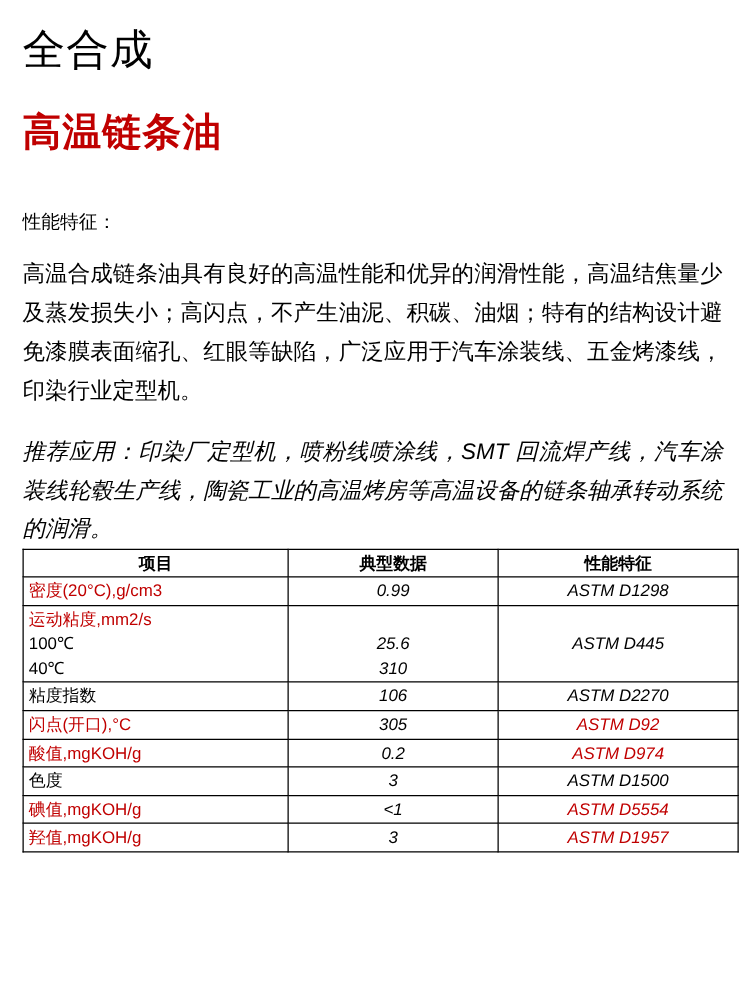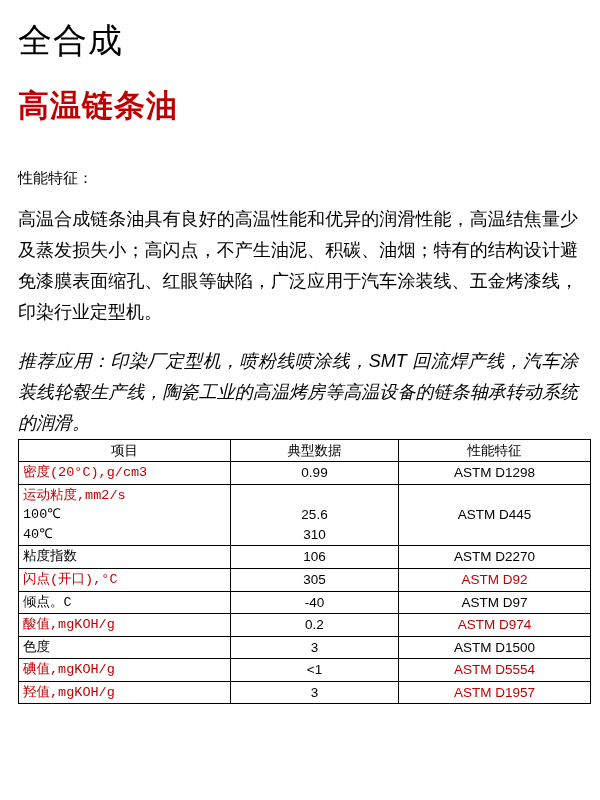--- a/index.html
+++ b/index.html
@@ -69,27 +69,27 @@
   }
   table.spec th, table.spec td {
     border: 1px solid #000000;
     font-size: 13.5px;
     padding: 1px 4px;
     line-height: 1.45;
     vertical-align: middle;
   }
   table.spec th {
     text-align: center;
-    font-weight: normal;
+    font-weight: bold;
   }
   .col-item { width: 212px; }
   .col-data { width: 168px; }
   .col-method { width: 192px; }
-  .cell-item { text-align: left; font-family: Liberation Mono, monospace; }
-  .cell-center { text-align: center; }
+  .cell-item { text-align: left; }
+  .cell-center { text-align: center; font-style: italic; }
   .red { color: #c00000; }
   .sub-line { display: block; }
   .item-multi { line-height: 1.45; }
 </style>
 </head>
 <body>
 
 <div class="page">
 
   <div class="title-main">全合成</div>
@@ -134,25 +134,20 @@
         <td class="cell-center">106</td>
         <td class="cell-center">ASTM D2270</td>
       </tr>
 
       <tr>
         <td class="cell-item red">闪点(开口),°C</td>
         <td class="cell-center">305</td>
         <td class="cell-center red">ASTM D92</td>
       </tr>
 
-      <tr>
-        <td class="cell-item">倾点。C</td>
-        <td class="cell-center">-40</td>
-        <td class="cell-center">ASTM D97</td>
-      </tr>
 
       <tr>
         <td class="cell-item red">酸值,mgKOH/g</td>
         <td class="cell-center">0.2</td>
         <td class="cell-center red">ASTM D974</td>
       </tr>
 
       <tr>
         <td class="cell-item">色度</td>
         <td class="cell-center">3</td>

